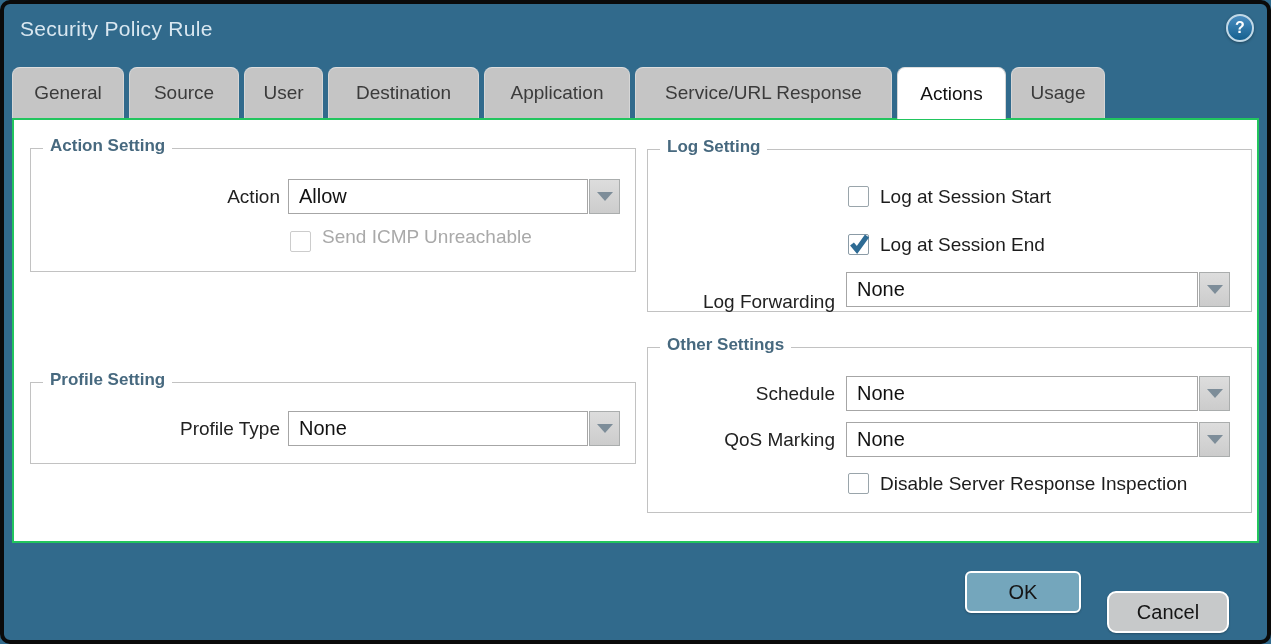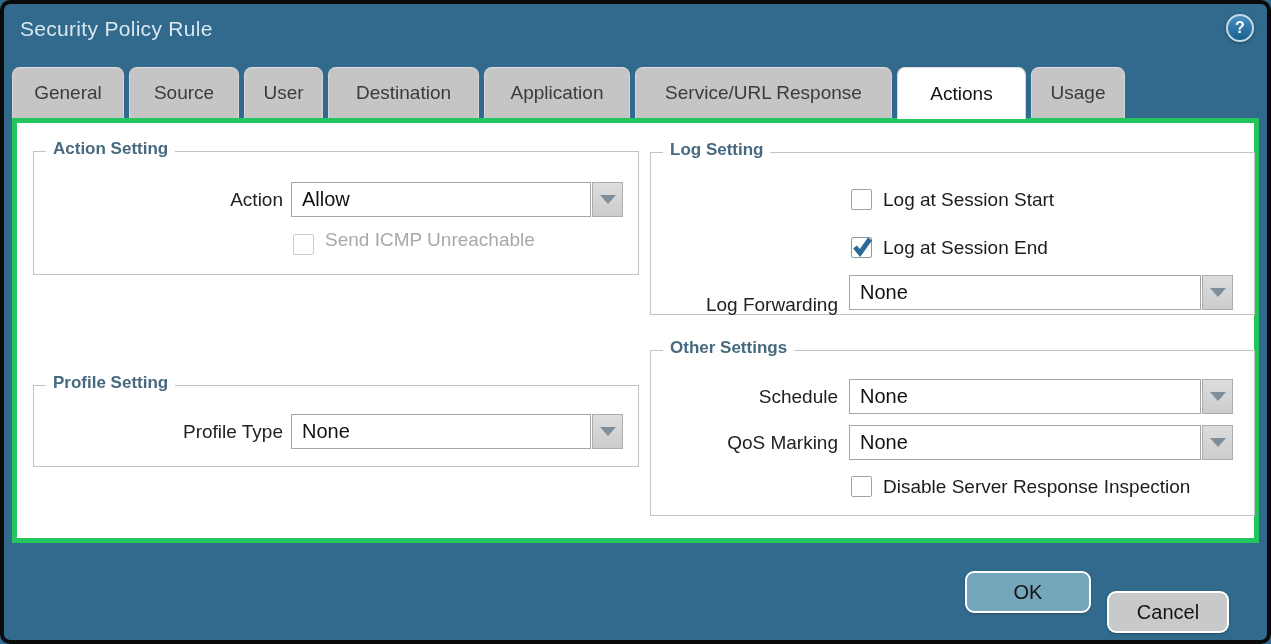--- a/index.html
+++ b/index.html
@@ -17,21 +17,21 @@
     background:linear-gradient(180deg,#4a8dc0 0%,#15608f 100%); border:2px solid #c2d9e7;
     color:#fff; font-size:16px; font-weight:bold; display:flex; align-items:center; justify-content:center;
     box-shadow:0 1px 3px rgba(0,0,0,.35); cursor:pointer;}
 
   .tabs{position:absolute; left:12px; top:67px; height:51px; display:flex; gap:5px; z-index:2;}
   .tab{height:51px; background:var(--tab_bg); border-radius:8px 8px 0 0; border-top:1px solid #dedede;
     border-left:1px solid #d6d6d6; border-right:1px solid #d6d6d6;
     display:flex; align-items:center; justify-content:center; font-size:19px; color:#3b3b3b; cursor:pointer;}
   .tab.active{background:var(--tab_active_bg); color:#111; height:52px;}
 
-  .panel{position:absolute; left:12px; top:118px; width:1247px; height:425px; background:#fff; border:5px solid #22c55e; z-index:1;text-decoration:underline;}
+  .panel{position:absolute; left:12px; top:118px; width:1247px; height:425px; background:#fff; border:2px solid #22c55e; z-index:1;text-decoration:underline;}
 
   .groupbox{position:absolute; border:1px solid #c2c2c2;}
   .legend{position:absolute; top:-13px; left:12px; background:#fff; padding:0 7px; font-size:17px; font-weight:bold; color:var(--legend_color); white-space:nowrap;}
 
   .form-label{position:absolute; font-size:19px; color:#222; text-align:right; line-height:35px; white-space:nowrap;}
 
   .dropdown{position:absolute; height:35px; display:flex; cursor:pointer;}
   .dd-field{flex:1; border:1px solid #a6a6a6; background:#fff; font-size:20px; color:#111; line-height:33px; padding-left:10px; overflow:hidden; white-space:nowrap;}
   .dd-btn{width:31px; margin-left:1px; border:1px solid #aaadad; background:linear-gradient(180deg,#dddddd,#cccccc);
     display:flex; align-items:center; justify-content:center;}
@@ -40,39 +40,39 @@
   .checkbox{position:absolute; width:21px; height:21px; background:#fff; border:1px solid #9aa5ab; border-radius:2px; cursor:pointer;}
   .checkbox .check-icon{display:none; position:absolute; left:-1px; top:-3px;}
   .checkbox.checked{border-color:#8b9ba6;}
   .checkbox.checked .check-icon{display:block;}
   .checkbox.disabled{border-color:#cccccc; cursor:default;}
   .cb-label{position:absolute; font-size:19px; color:#1c1c1c; line-height:24px; white-space:nowrap; cursor:default;}
   .cb-label.disabled{color:#a9a9a9;}
 
   .btn{position:absolute; height:42px; border:2px solid #fff; border-radius:9px; font-size:20px; color:#151515;
     display:flex; align-items:center; justify-content:center; cursor:pointer; box-shadow:0 1px 2px rgba(0,0,0,.25); z-index:2;}
-  .btn-ok{left:965px; top:571px; width:126px; background:var(--ok_bg);}
+  .btn-ok{left:965px; top:571px; width:116px; background:var(--ok_bg);border-radius:6px;}
   .btn-cancel{left:1107px; top:591px; width:122px; background:var(--cancel_bg);}
 </style>
 </head>
 <body>
 
 <div class="screen">
 
   <div class="titlebar-title">Security Policy Rule</div>
   <div class="help-button">?</div>
 
   <div class="tabs">
     <div class="tab" style="width:112px">General</div>
     <div class="tab" style="width:110px">Source</div>
     <div class="tab" style="width:79px">User</div>
     <div class="tab" style="width:151px">Destination</div>
     <div class="tab" style="width:146px">Application</div>
     <div class="tab" style="width:257px">Service/URL Response</div>
-    <div class="tab active" style="width:129px">Actions</div>
+    <div class="tab active" style="width:109px">Actions</div>
     <div class="tab" style="width:94px">Usage</div>
   </div>
 
   <div class="panel">
 
     <div class="groupbox" style="left:16px; top:28px; width:606px; height:124px;">
       <span class="legend">Action Setting</span>
       <div class="form-label" style="left:20px; top:30px; width:229px;">Action</div>
       <div class="dropdown" style="left:257px; top:30px; width:332px;border-radius:13px;">
         <div class="dd-field">Allow</div>

